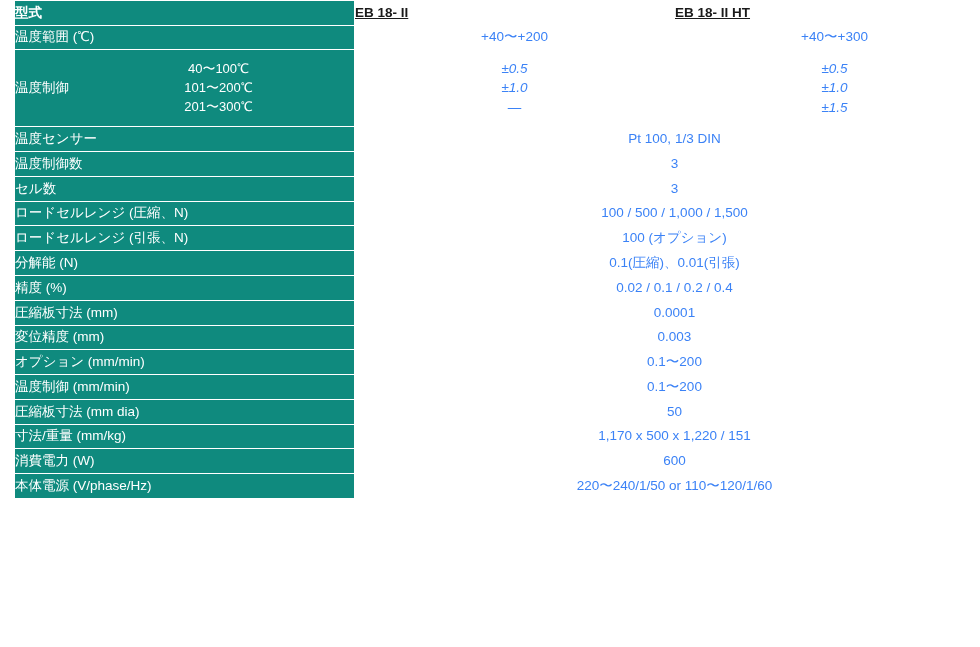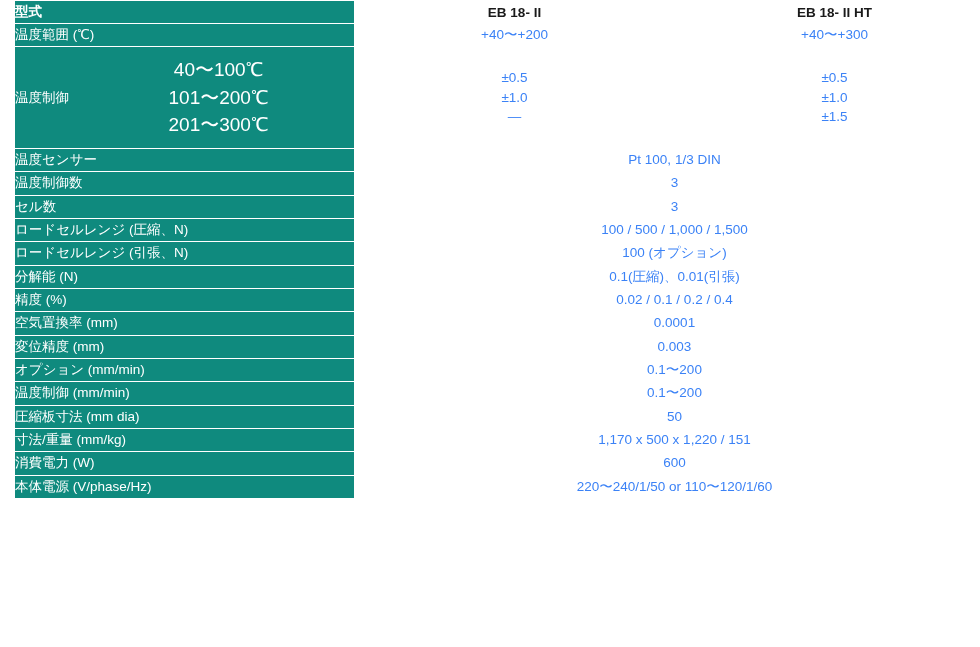--- a/index.html
+++ b/index.html
@@ -46,24 +46,24 @@
     line-height: 1.35;
     border: 1px solid #7b8a91;
   }
   .value-cell.left {
     text-align: left;
     padding-left: 14px;
   }
   .header-cell {
     background: #ffffff;
     color: #1a1a1a;
-    text-align: center;
     font-weight: bold;
     font-size: 14px;
     border: 1px solid #7b8a91;
+    text-decoration: underline;
   }
   .head-label {
     background: #0f8a7e;
     color: #ffffff;
     font-weight: bold;
     font-size: 14.5px;
     padding: 6px 8px 6px 12px;
     border-right: 1px solid #ffffff;
   }
   
@@ -74,24 +74,25 @@
   .ctrl-label-title {
     flex: 0 0 auto;
     padding-right: 14px;
     display: flex;
     align-items: center;
   }
   .ctrl-label-ranges {
     flex: 1 1 auto;
     text-align: center;
     line-height: 1.45;
-    font-size: 19px;
+    font-size: 13px;
   }
   .multi-line {
     line-height: 1.45;
+    font-style: italic;
   }
 </style>
 </head>
 <body>
 
 <table id="spec-table">
   <colgroup>
     <col class="c-label">
     <col class="c-v1">
     <col class="c-v2">
@@ -155,21 +156,21 @@
     </tr>
     <tr>
       <td class="label-cell">分解能 (N)</td>
       <td class="value-cell" colspan="2">0.1(圧縮)、0.01(引張)</td>
     </tr>
     <tr>
       <td class="label-cell">精度 (%)</td>
       <td class="value-cell" colspan="2">0.02  /  0.1  /  0.2  /  0.4</td>
     </tr>
     <tr>
-      <td class="label-cell">空気置換率 (mm)</td>
+      <td class="label-cell">圧縮板寸法 (mm)</td>
       <td class="value-cell" colspan="2">0.0001</td>
     </tr>
     <tr>
       <td class="label-cell">変位精度 (mm)</td>
       <td class="value-cell" colspan="2">0.003</td>
     </tr>
     <tr>
       <td class="label-cell">オプション (mm/min)</td>
       <td class="value-cell" colspan="2">0.1〜200</td>
     </tr>

